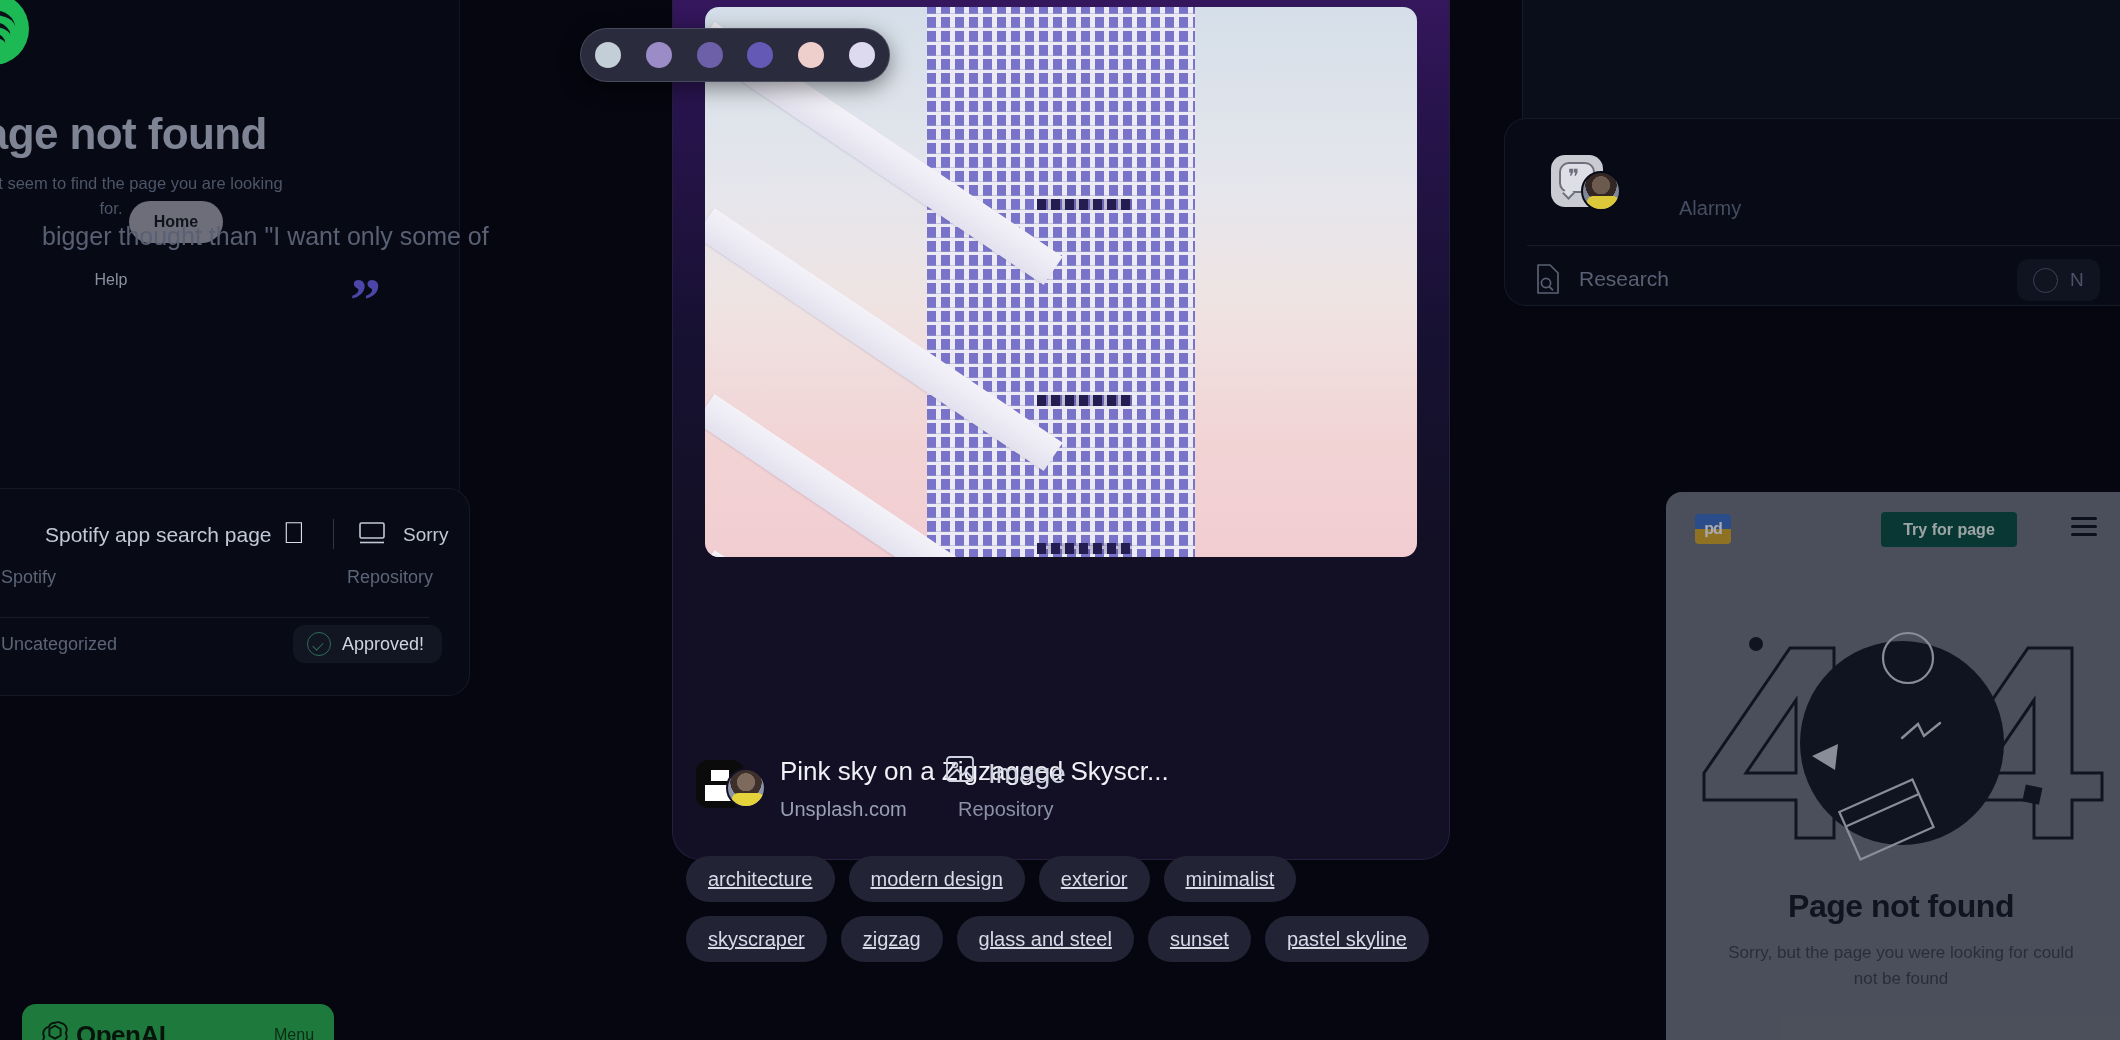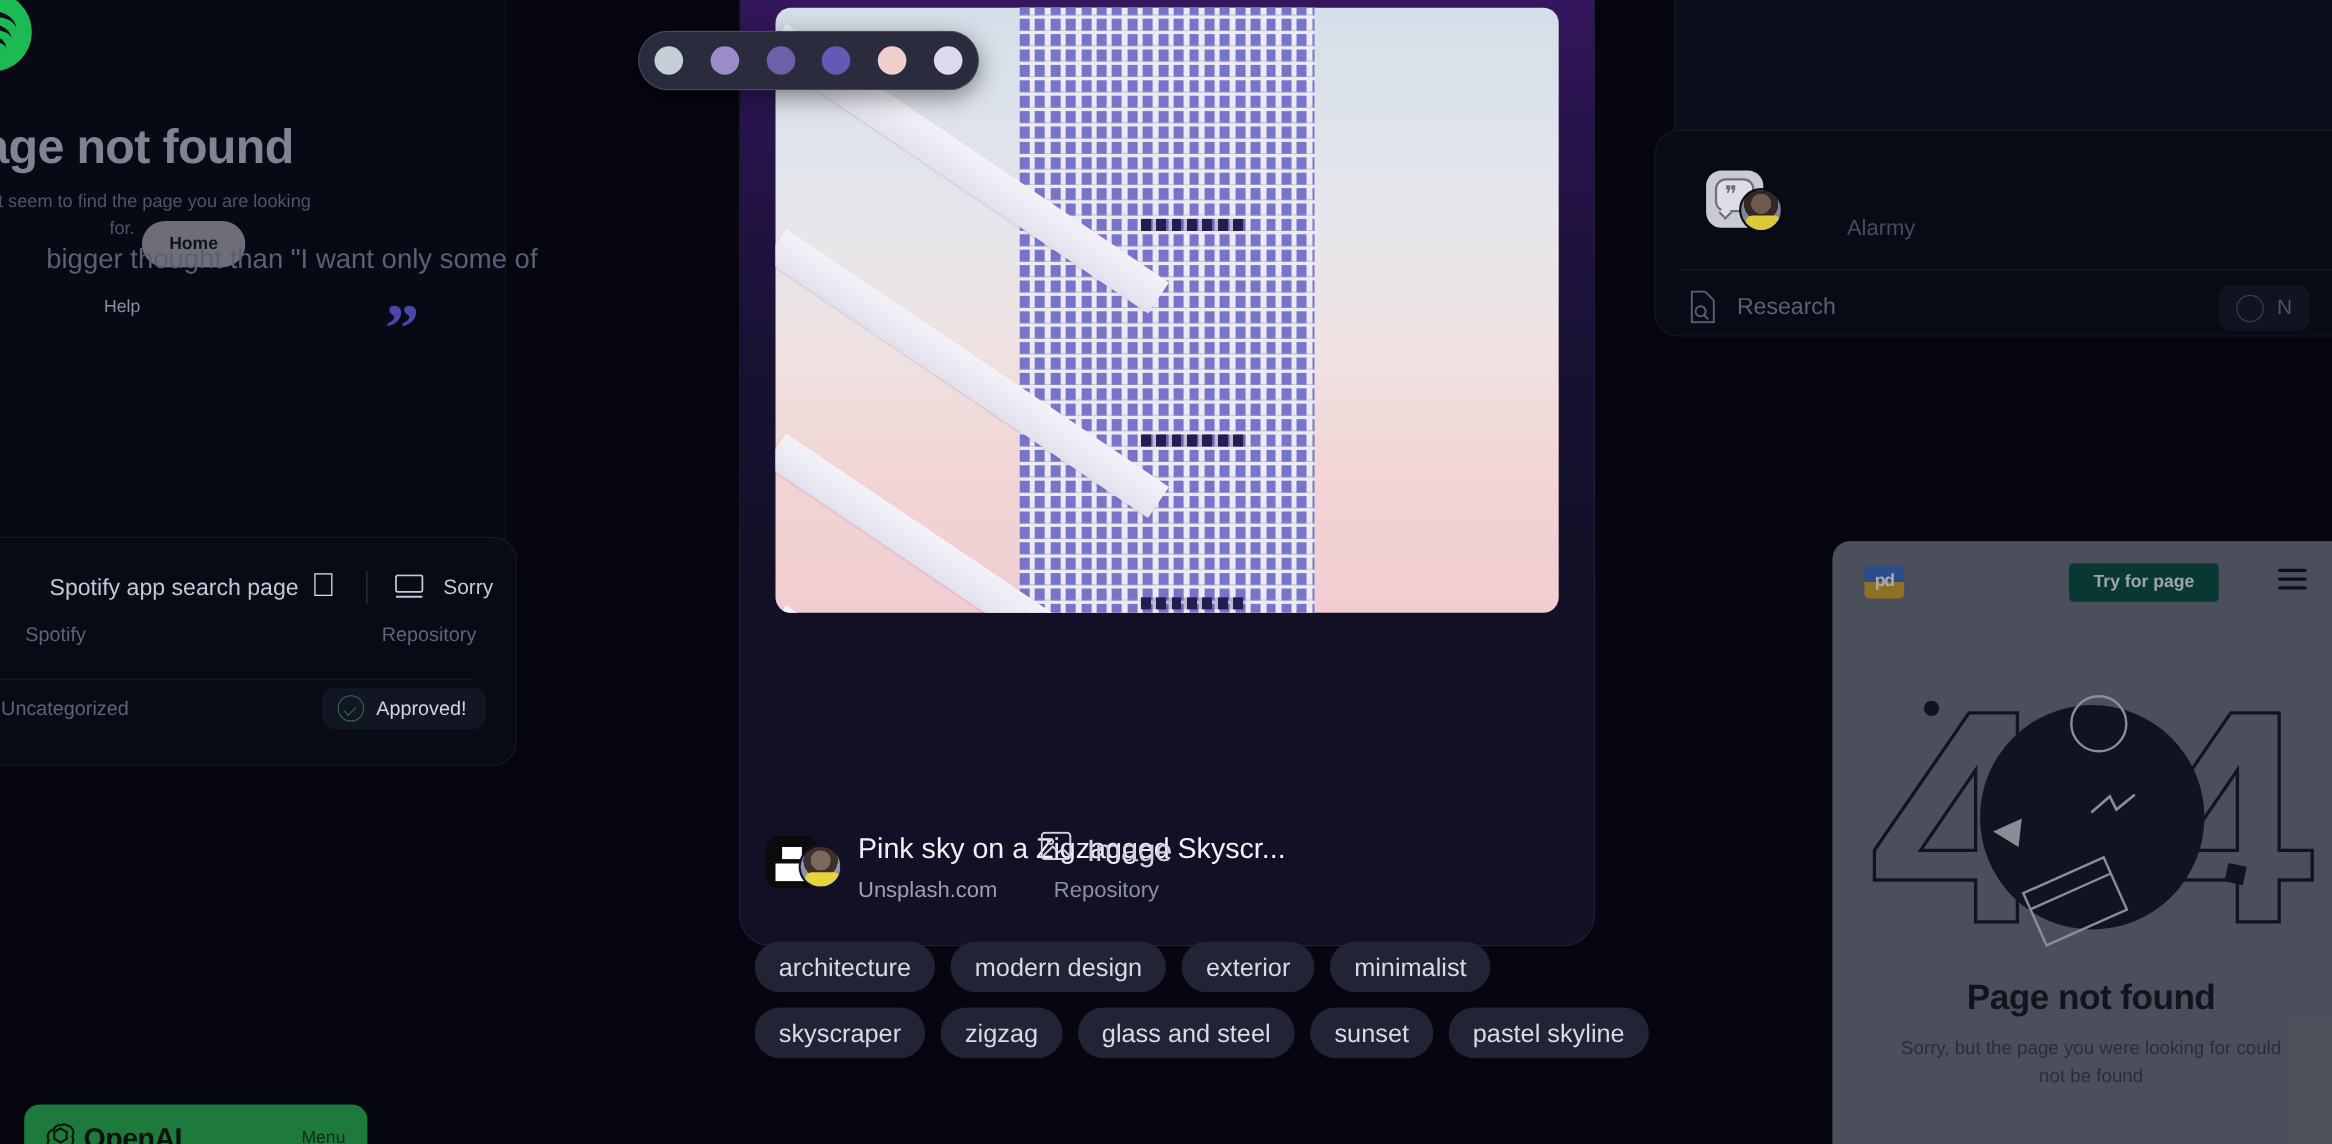--- a/index.html
+++ b/index.html
@@ -53,21 +53,21 @@
   
   #left-list-card{
     position:absolute; left:-460px; top:488px; width:930px; height:208px;
     background:#080b16; border:1px solid rgba(120,130,170,.12);
     border-radius:22px;
   }
   #left-list-title{
     position:absolute; left:460px; top:34px; font-size:21px; color:#c3c8d6; white-space:nowrap;margin-left:44px;
   }
   #left-list-sub{
-    position:absolute; left:460px; top:78px; font-size:18px; color:#5c6477; white-space:nowrap;padding-left:22px;
+    position:absolute; left:460px; top:78px; font-size:18px; color:#5c6477; white-space:nowrap;
   }
   #left-apple-icon{
     position:absolute; left:740px; top:30px; width:26px; height:30px;
     color:#d9dce5; font-size:30px; line-height:28px; text-align:center;
   }
   #left-divider-vert{
     position:absolute; left:792px; top:30px; width:1px; height:30px;
     background:rgba(150,160,190,.30);
   }
   #screen-icon{
@@ -196,22 +196,22 @@
   #image-kind-icon{ position:absolute; left:250px; top:8px; width:30px; height:28px; }
   #meta-kind{ position:absolute; left:292px; top:10px; font-size:28px; color:#cfd3e0; }
   #meta-kindsub{ position:absolute; left:262px; top:50px; font-size:20px; color:#8a90a6; }
 
   #tags-wrap{
     position:absolute; left:686px; top:856px; width:840px; z-index:35;
   }
   .tag-row{ display:flex; gap:14px; margin-bottom:14px; }
   .tag{
     height:46px; padding:0 22px; border-radius:23px;
-    background:#232336; color:#d8dbe6; font-size:23px;
-    display:flex; align-items:center; white-space:nowrap; cursor:pointer;
+    background:#232336; color:#d8dbe6; font-size:20px;
+    display:flex; align-items:center; white-space:nowrap; cursor:pointer;text-decoration:underline;
   }
 
   
   #quote-card{
     position:absolute; left:1522px; top:-230px; width:700px; height:400px;
     background:#0a0d1a; border:1px solid rgba(120,130,175,.11); border-radius:24px;
   }
   #quote-text{
     position:absolute; left:42px; top:222px; width:700px; font-size:25px;
     color:#5a6074; white-space:nowrap;

